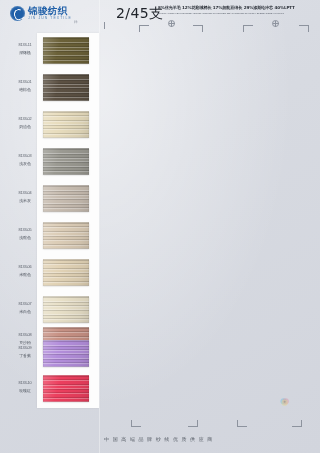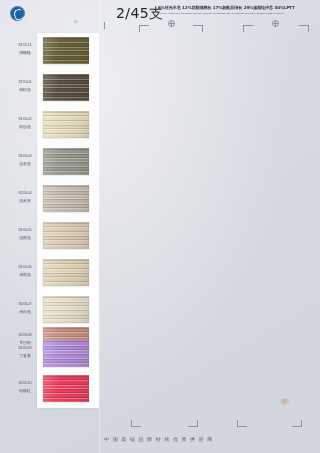--- a/index.html
+++ b/index.html
@@ -115,20 +115,24 @@
 </style>
 </head>
 <body>
 
 <div id="sheet">
 
   <div id="header">
 
     <div id="logo-block">
       <span class="logo-mark"></span>
+      <span class="logo-text">
+        <span class="logo-cn">锦骏纺织</span>
+        <span class="logo-en">JIN JUN TEXTILE</span>
+      </span>
     </div>
     <div id="header-stamp">样</div>
 
     <div id="title">2/45支</div>
 
     <div id="spec-block">
       <div id="spec-cn">8%丝光羊毛 12%花彩绒棉长 17%超能豆绵长 29%涤斯纶冲芯 40%LPTT</div>
       <div id="spec-en">8%SILK WOOL 12%MOTTLED VELVET COTTON 17%SUPER BEAN COTTON 29%POLY BLEND CORE 40%LPTT</div>
     </div>
   </div>

